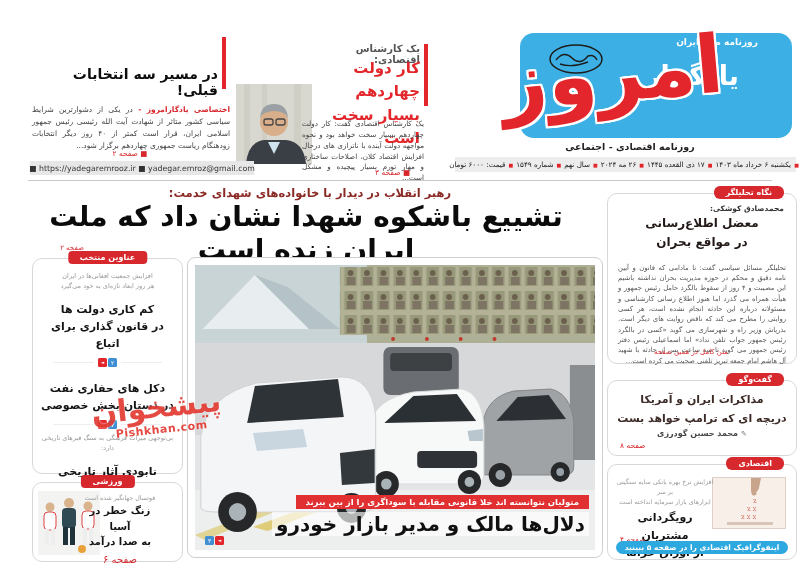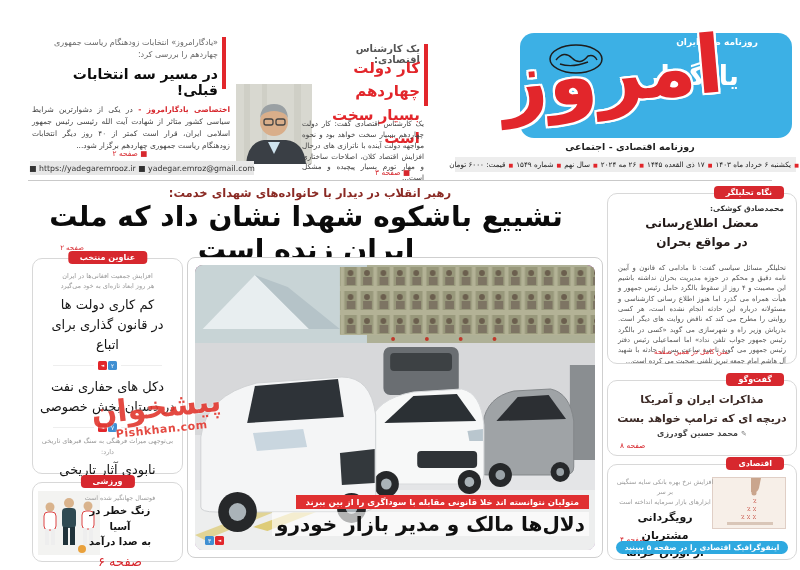--- a/index.html
+++ b/index.html
@@ -38,39 +38,39 @@
   .hr{left:28px;top:180px;width:744px;height:1px;background:#c9c9c9;}
   
   .main-kicker{left:80px;top:186px;width:460px;text-align:center;color:#8a2a24;font-weight:bold;font-size:11.5px;}
   .main-headline{left:12px;top:200px;width:588px;text-align:center;color:#0b0b0b;font-weight:900;font-size:28px;}
   .main-pref{left:42px;top:244px;width:60px;font-size:7px;text-align:center;}
   
   .box{position:absolute;background:#fff;border:1px solid #d8d8d8;border-radius:10px;}
   .tab{position:absolute;top:-8px;background:#d7282e;color:#fff;font-size:8px;font-weight:bold;
        padding:2px 12px;border-radius:4px;white-space:nowrap;}
   .tab-center{left:50%;transform:translateX(-50%);}
-  .tab-right{right:12px;}
+  .tab-right{right:12px;border-radius:6px;}
   .box-selected{left:32px;top:258px;width:149px;height:214px;}
   .sel-inner{position:absolute;inset:12px 6px 6px 6px;display:flex;flex-direction:column;align-items:center;text-align:center;}
   .kicker-s{font-size:6.5px;color:#999;line-height:1.6;}
-  .title-s{font-size:13px;font-weight:normal;color:#141414;line-height:1.55;margin-top:3px;}
+  .title-s{font-size:11px;font-weight:bold;color:#141414;line-height:1.55;margin-top:9px;}
   .icon-row{display:flex;align-items:center;width:80%;margin:6px 0 4px 0;}
   .icon-row::before,.icon-row::after{content:"";flex:1;border-top:1px solid #eee;}
   .pgicon{display:flex;gap:1px;margin:0 4px;}
   .pgnum{width:9px;height:9px;background:#3f8fd2;color:#fff;font-size:6px;display:flex;align-items:center;justify-content:center;border-radius:1.5px;}
   .pgarrow{width:9px;height:9px;background:#e2262b;color:#fff;font-size:4.5px;display:flex;align-items:center;justify-content:center;border-radius:1.5px;}
   .box-sport{left:32px;top:482px;width:149px;height:78px;}
   .sport-photo{position:absolute;left:5px;top:8px;width:62px;height:64px;background:#f4f4f2;}
   .sport-text{position:absolute;right:24px;top:11px;width:76px;text-align:center;}
   .sport-kicker{font-size:6.3px;color:#999;}
   .sport-title{font-size:10px;font-weight:bold;color:#141414;line-height:1.55;margin-top:2px;}
-  .sport-pref{font-size:13px;margin-top:4px;}
+  .sport-pref{font-size:10px;margin-top:4px;}
   
   .photo-frame{left:187px;top:257px;width:414px;height:299px;border:1px solid #cfcfcf;border-radius:8px;background:#fff;}
-  .photo{position:absolute;inset:7px;border-radius:8px;overflow:hidden;background:#a21caf;}
+  .photo{position:absolute;inset:7px;border-radius:1px;overflow:hidden;background:#a21caf;}
   .cap-strip{position:absolute;right:6px;top:230px;background:#e03031;color:#fff;font-size:8.5px;font-weight:bold;
              padding:2px 10px;direction:rtl;}
   .cap-title{position:absolute;right:6px;top:247px;font-size:20px;font-weight:900;color:#101010;direction:rtl;
              background:rgba(255,255,255,0.65);padding:0 4px;}
   .photo-pgicon{position:absolute;left:6px;bottom:5px;}
   
   .box-analyst{left:607px;top:193px;width:188px;height:169px;}
   .an-byline{position:absolute;right:12px;top:10px;font-size:7.5px;font-weight:bold;color:#333;}
   .an-title{position:absolute;left:0;right:0;top:20px;text-align:center;font-size:12px;font-weight:bold;color:#231a18;line-height:1.6;}
   .an-body{position:absolute;left:10px;right:10px;top:62px;font-size:6.8px;line-height:1.52;color:#555;text-align:justify;}
@@ -92,21 +92,20 @@
   .watermark{left:98px;top:390px;width:124px;text-align:center;transform:rotate(-6deg);z-index:60;color:#e23b33;opacity:.92;}
   .wm-fa{font-size:30px;font-weight:bold;line-height:1.1;text-shadow:0 0 2px #fff;}
   .wm-en{font-size:11px;font-weight:bold;letter-spacing:.5px;text-shadow:0 0 2px #fff;}
 </style>
 </head>
 <body>
 
 <div class="page">
 
   <div class="abs redbar bar1"></div>
-  <div class="abs rtl tl-kicker">«یادگارامروز» انتخابات زودهنگام ریاست جمهوری چهاردهم را بررسی کرد:</div>
   <div class="abs rtl tl-headline">در مسیر سه انتخابات قبلی!</div>
   <p class="abs rtl tl-body"><span class="lead-red">اختصاصی یادگارامروز - </span><span>در یکی از دشوارترین شرایط سیاسی کشور متاثر از شهادت آیت الله رئیسی رئیس جمهور اسلامی ایران، قرار است کمتر از ۴۰ روز دیگر انتخابات زودهنگام ریاست جمهوری چهاردهم برگزار شود...</span></p>
   <div class="abs rtl pageref tl-pref">■ صفحه ۲</div>
 
   <div class="abs expert-photo">
     <svg width="76" height="80" viewBox="0 0 76 80">
       <rect width="76" height="80" fill="#d8d8d0"></rect>
       <rect x="8" width="6" height="80" fill="#cfcfc6"></rect>
         <rect x="26" width="5" height="80" fill="#cfcfc6"></rect>
       <rect x="58" width="7" height="80" fill="#cfcfc6"></rect>

